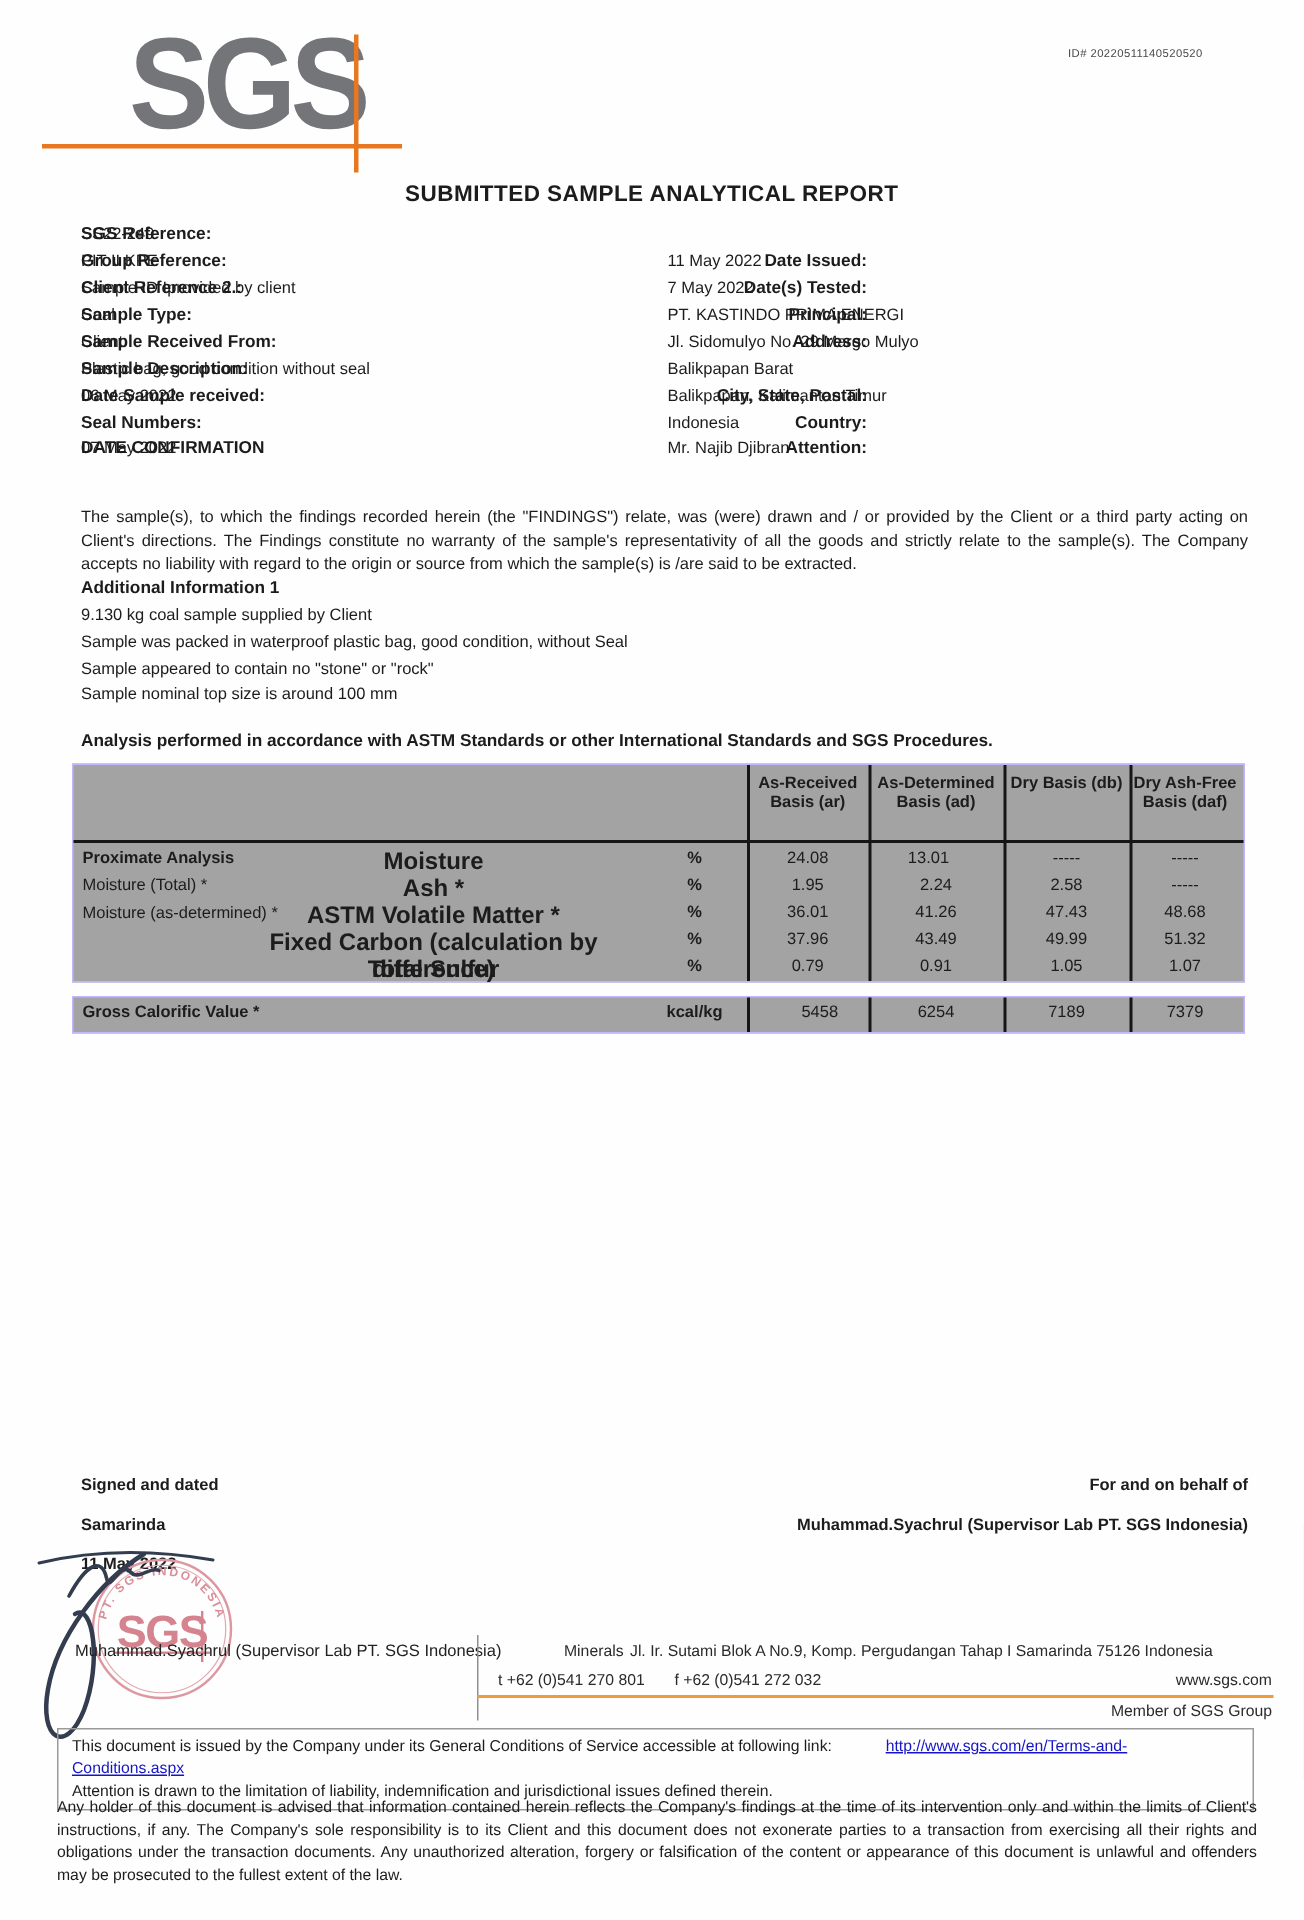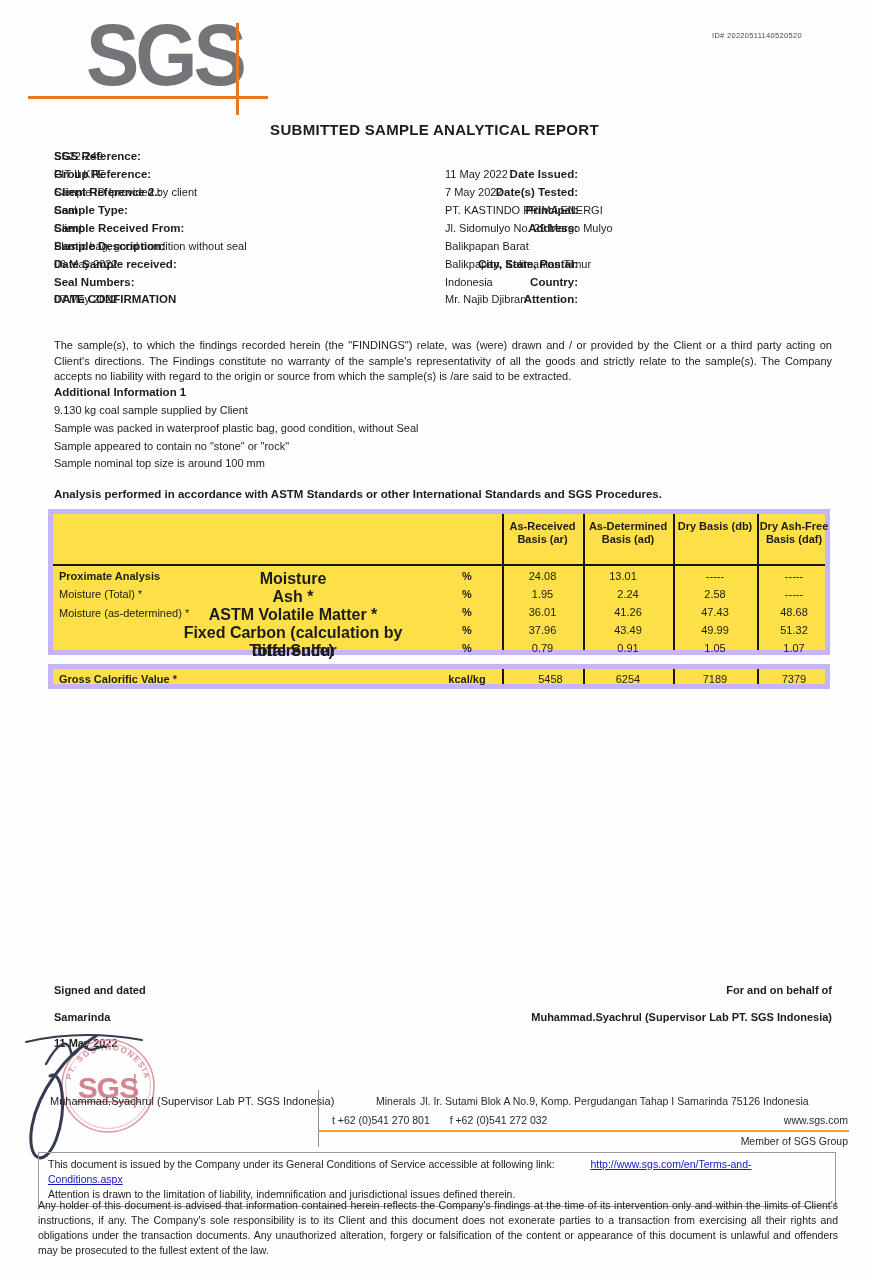--- a/index.html
+++ b/index.html
@@ -19,21 +19,21 @@
   .logo-hline { background:#e87722; height:2.5px; }
   .logo-vline { background:#e87722; width:2.5px; }
   .title { width:100%; text-align:center; font-size:15px; font-weight:bold; letter-spacing:0.3px; }
   .inforow { display:flex; font-size:11.5px; line-height:14px; }
   .inforow .lab { font-weight:bold; flex:0 0 141px; }
   .inforow-r { display:flex; font-size:11.5px; line-height:14px; }
   .inforow-r .lab { font-weight:bold; flex:0 0 138px; text-align:right; }
   .inforow-r .val { margin-left:5px; }
   .para { font-size:11px; line-height:15.5px; text-align:justify; }
   .addl-line { font-size:11px; }
-  .tablewrap { border:5px solid #c4b5fd; background:#fde047; }
+  .tablewrap { border:1px solid #c4b5fd; background:#a3a3a3; }
   .vline { position:absolute; top:0; bottom:0; width:1.5px; background:#161616; }
   .hline { position:absolute; left:0; right:0; height:1.5px; background:#161616; }
   .th { position:absolute; text-align:center; font-weight:bold; font-size:11px; line-height:13px; padding-top:6px; }
   .note { position:absolute; font-size:11px; }
   .param { position:absolute; left:90px; width:300px; text-align:center; font-weight:bold; font-size:16px; }
   .unit { position:absolute; left:385px; width:58px; text-align:center; font-weight:bold; font-size:11px; }
   .val { position:absolute; text-align:center; font-size:11px; }
   .sig-line { font-size:11px; font-weight:bold; }
   .signer-name { font-size:11px; color:#222; }
   .footer-small { font-size:10.5px; color:#2a2a2a; }

